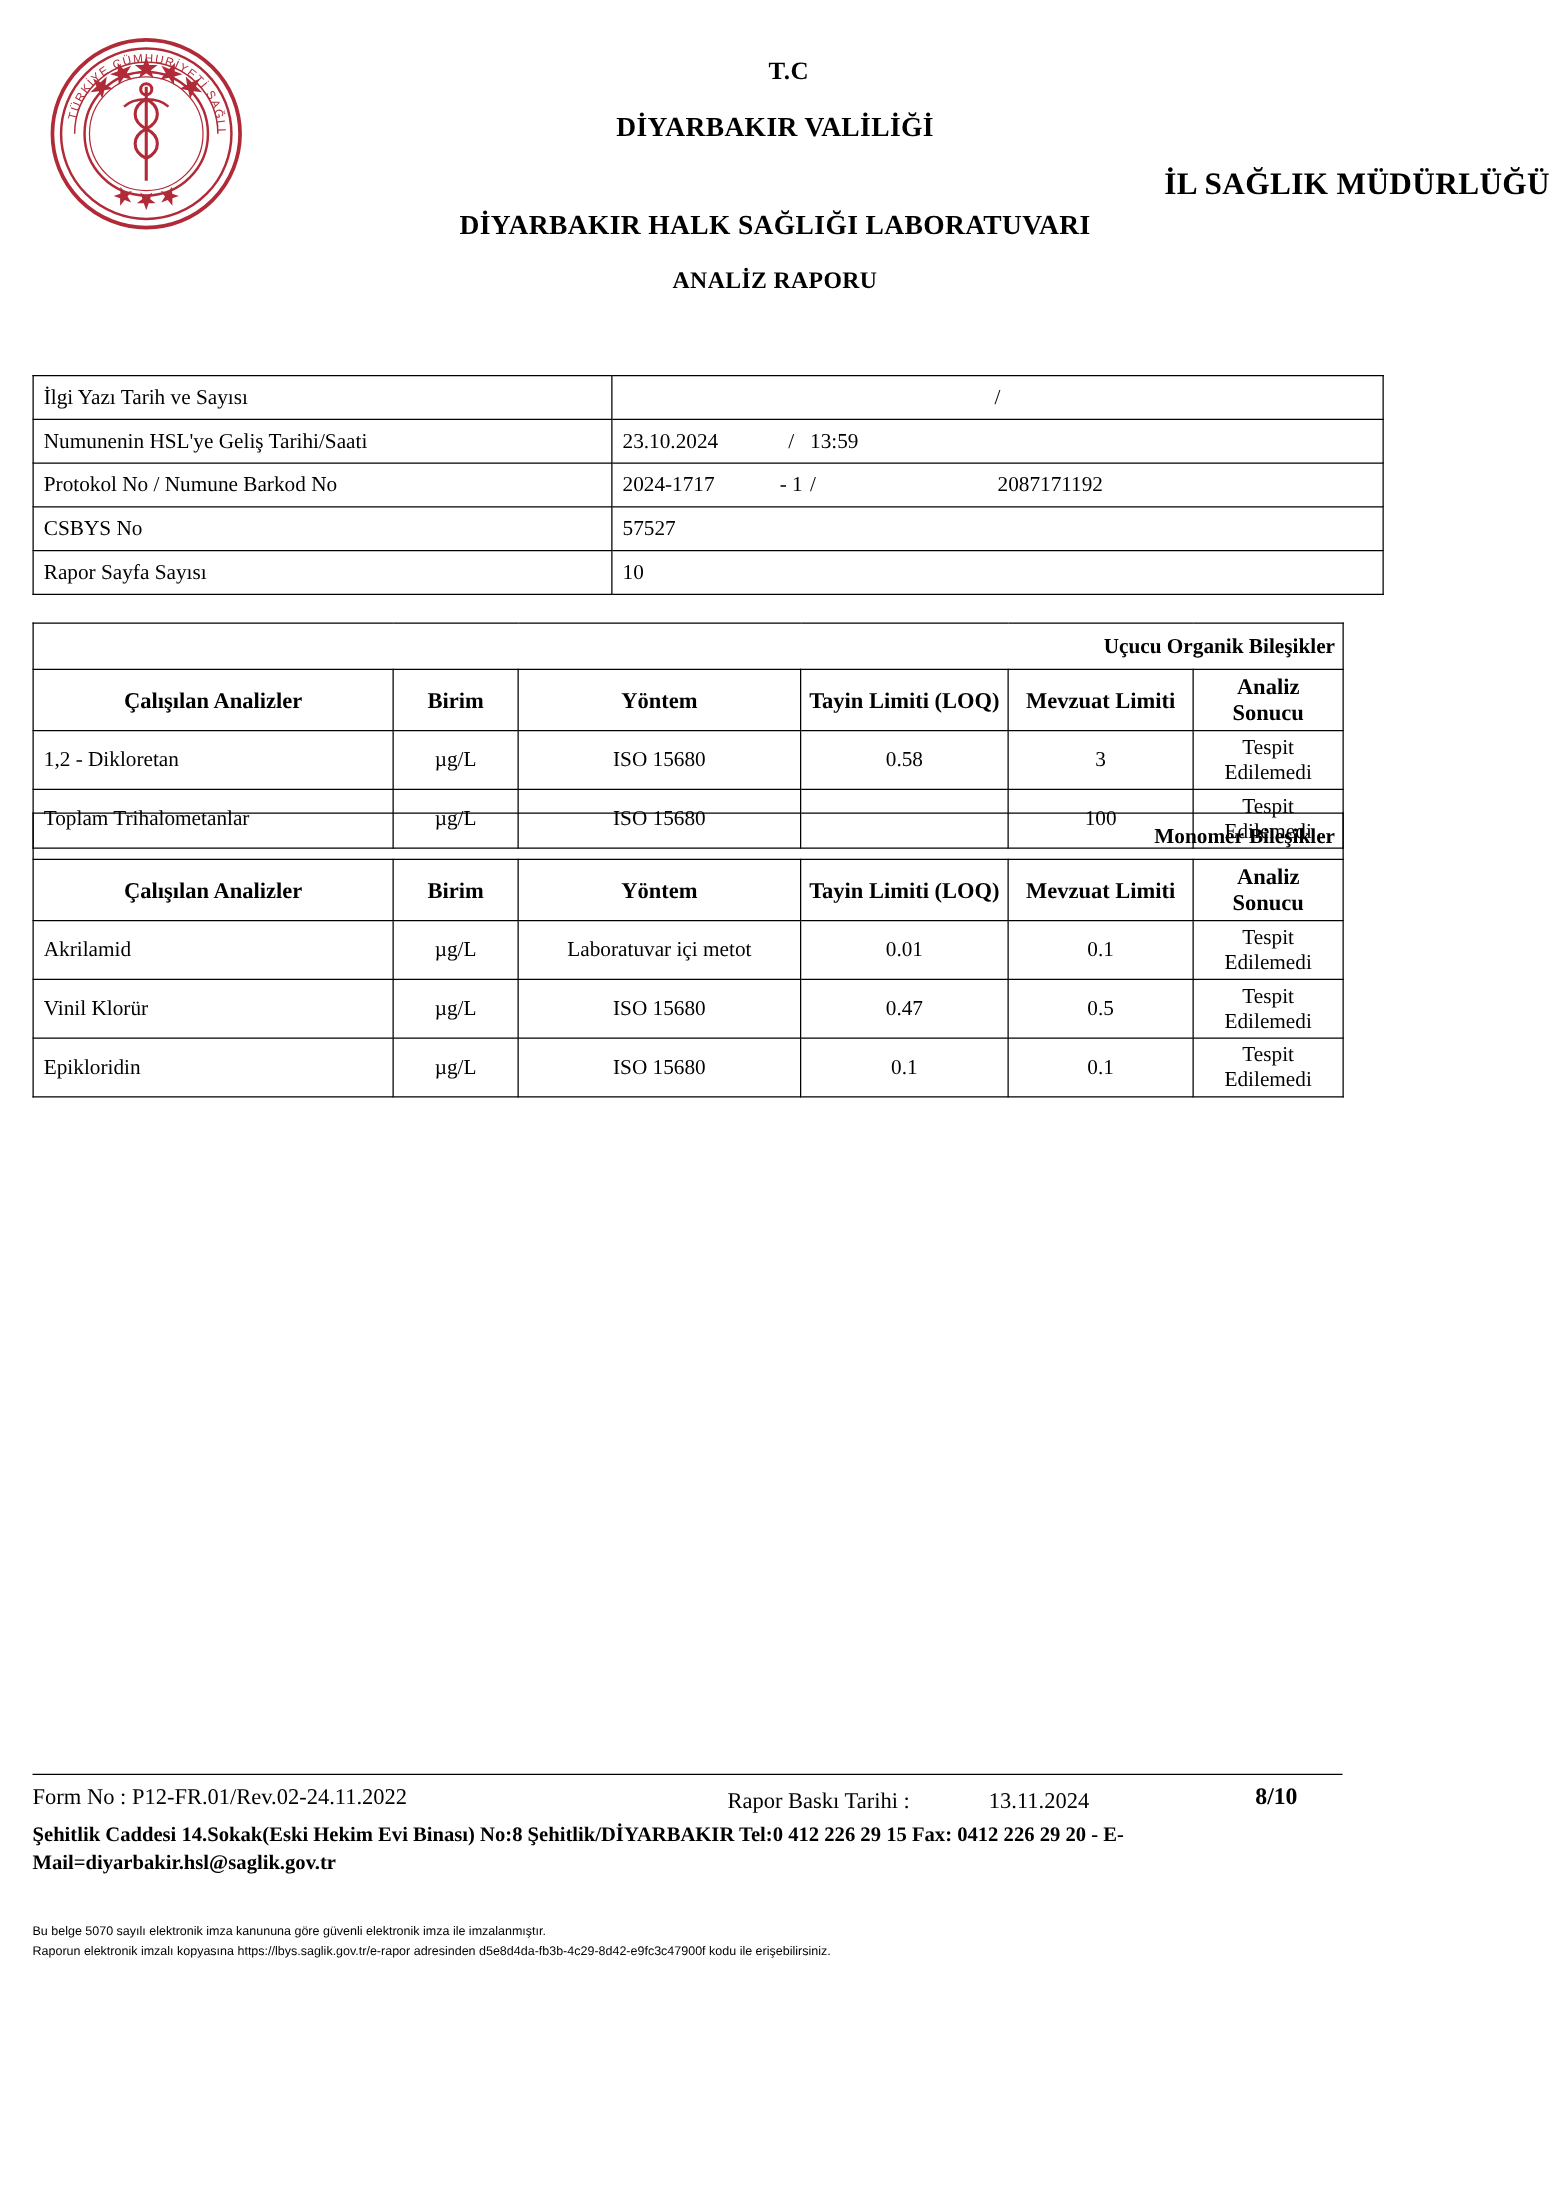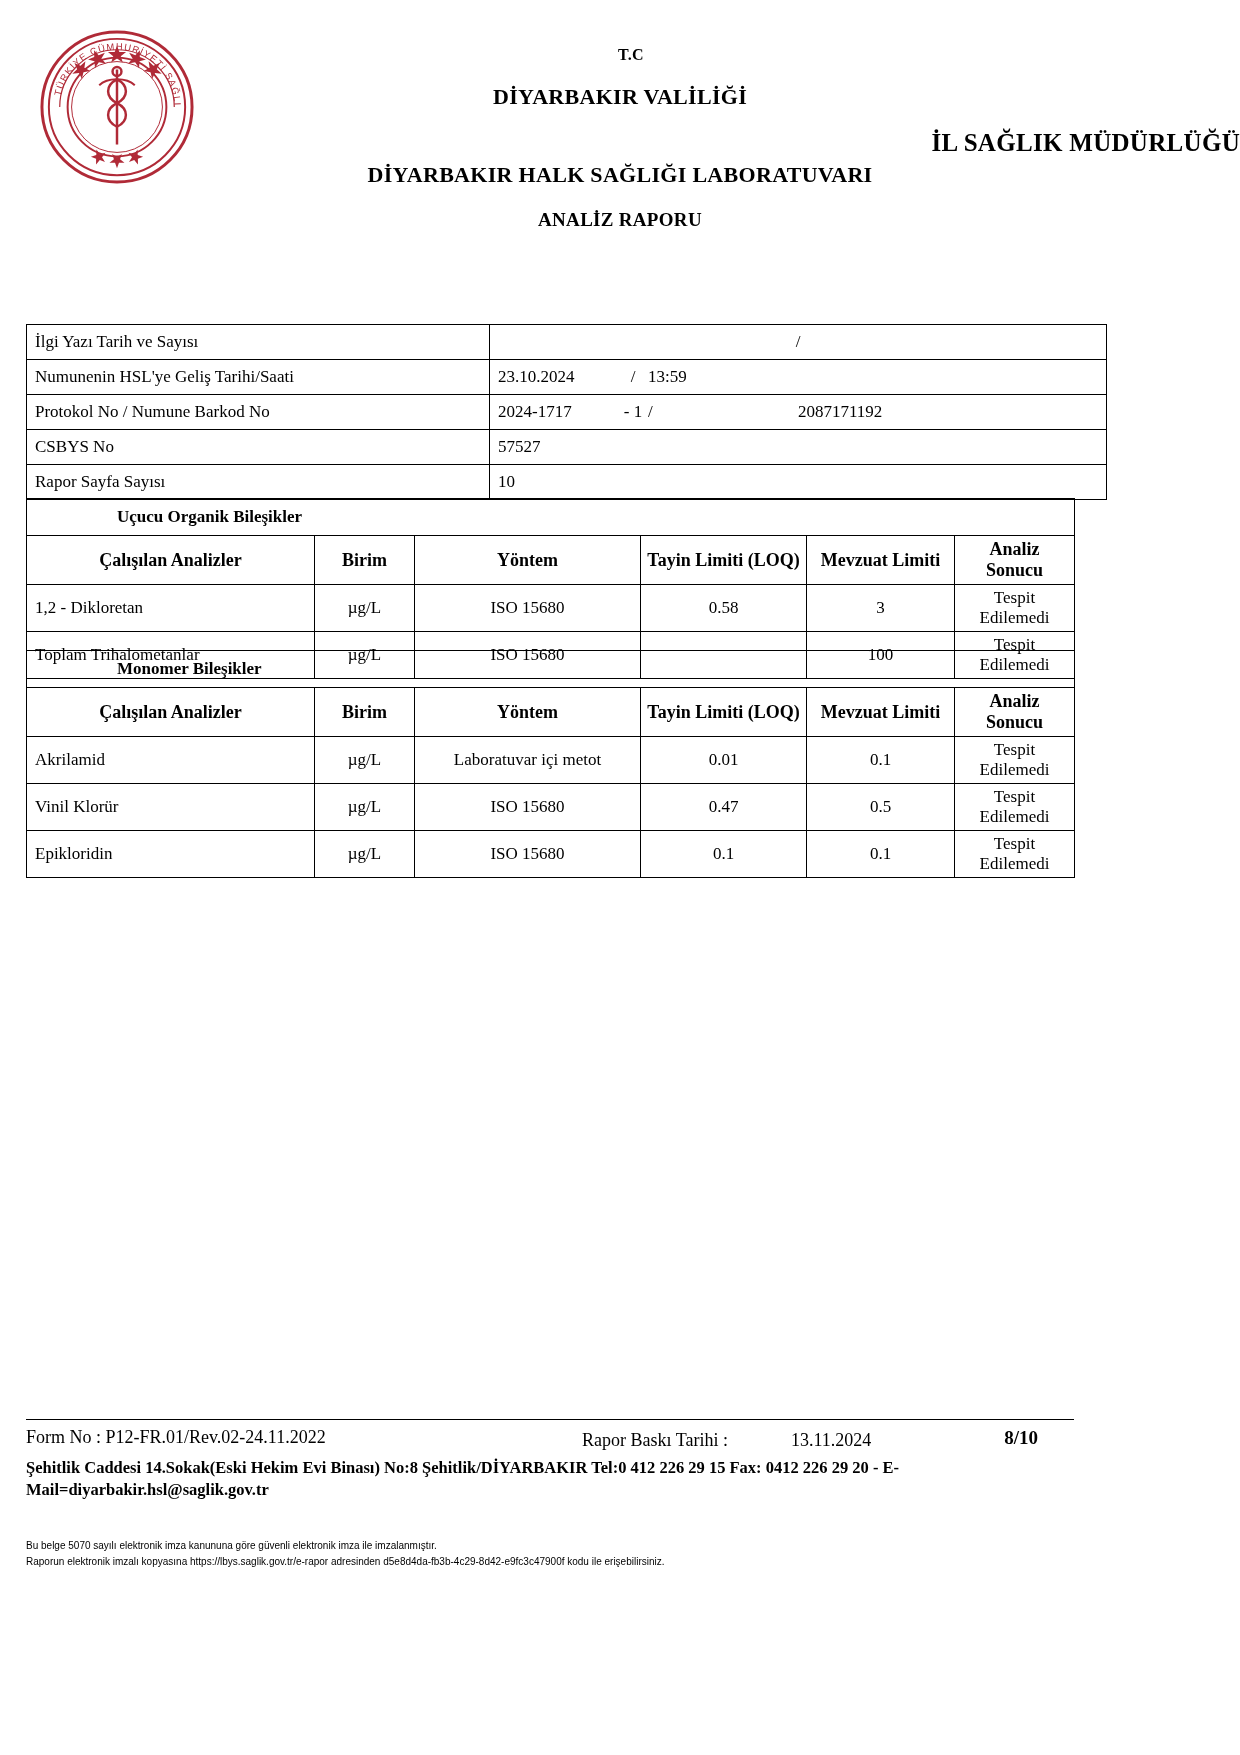--- a/index.html
+++ b/index.html
@@ -35,31 +35,31 @@
     height: 158px;
   }
   .header-titles {
     padding-top: 46px;
     text-align: center;
   }
   .header-titles div {
     font-weight: bold;
     letter-spacing: 0.3px;
   }
-  .h-line1 { font-size: 16px; margin-bottom: 20px; margin-left: 22px; }
+  .h-line1 { font-size: 20px; margin-bottom: 20px; margin-left: 22px; }
   .h-line2 { font-size: 22px; margin-bottom: 19px; }
   .h-line3 { font-size: 25px; margin-bottom: 5px; text-align: right; }
   .h-line4 { font-size: 22px; margin-bottom: 21px; }
   .h-line5 { font-size: 19px; }
 
   
   .info-table {
     position: absolute;
     left: 26px;
-    top: 324px;
+    top: 300px;
     width: 1048px;
     border-collapse: collapse;
     table-layout: fixed;
   }
   .info-table td {
     border: 1px solid #000;
     height: 30px;
     font-size: 17px;
     padding: 2px 8px;
     vertical-align: middle;
@@ -84,21 +84,21 @@
     border: 1px solid #000;
     font-size: 17px;
     padding: 3px 6px;
     vertical-align: middle;
   }
   .group-head {
     height: 30px;
     font-weight: bold;
     font-size: 18px;
     padding-left: 90px !important;
-    text-align: left;
+    text-align: right;
   }
   .an-table th {
     height: 42px;
     font-weight: bold;
     text-align: center;
     font-size: 18px;
   }
   .an-table td.c { text-align: center; }
   .an-table td.l { text-align: left; padding-left: 8px; }
   .row-h { height: 34px; }

